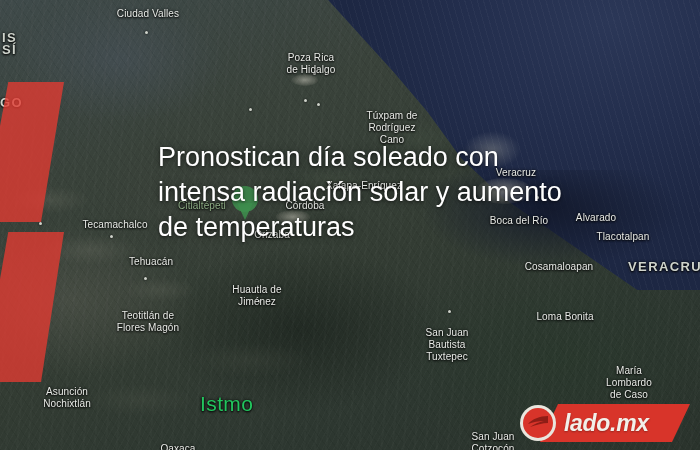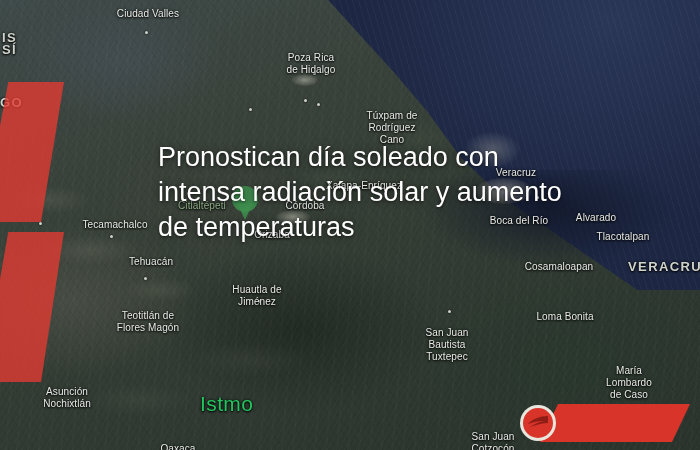--- a/index.html
+++ b/index.html
@@ -183,15 +183,16 @@
 
   <div class="logo">
     <div class="logo-slab"></div>
     <div class="logo-mark">
       <div class="inner">
         <svg width="24" height="20" viewBox="0 0 24 20" aria-hidden="true">
           <path d="M22 3 C14 3 6 6 2 11 C7 9 13 8 18 8 C13 9 8 11 4 14 C10 12 17 10 22 10 Z" fill="#8f1d16"></path>
         </svg>
       </div>
     </div>
+    <div class="logo-text">lado.mx</div>
   </div>
 
 </div>
 
 </body></html>

